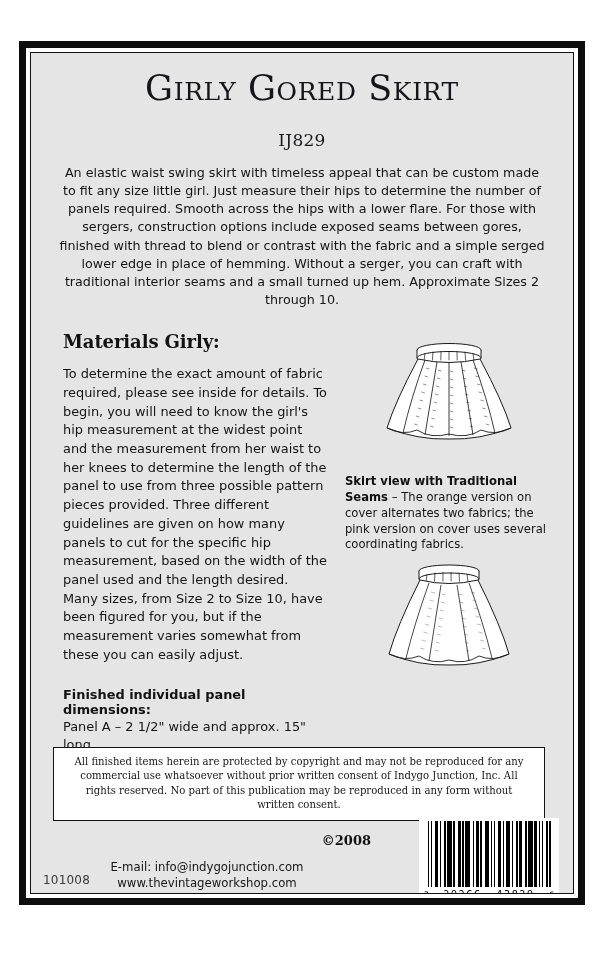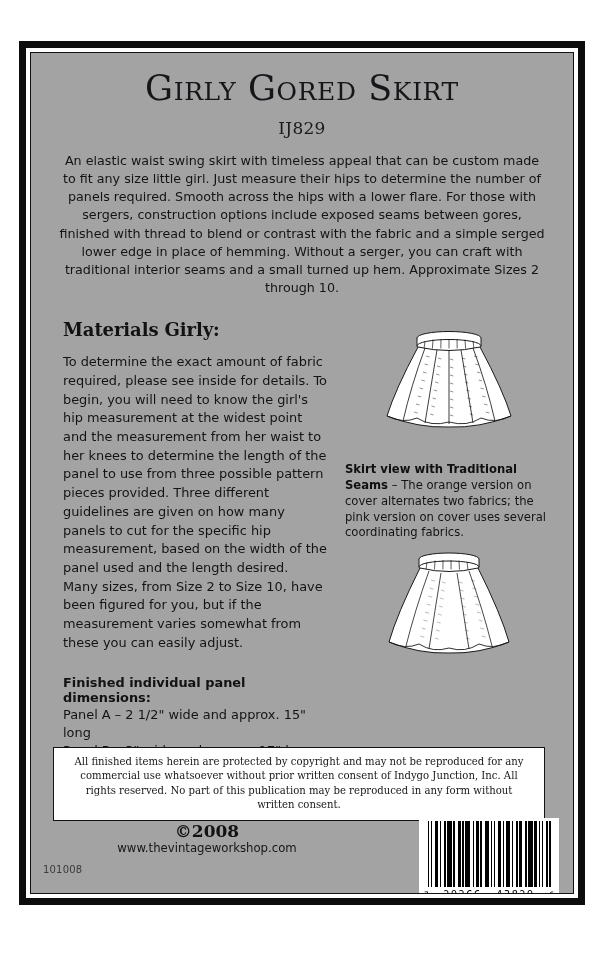--- a/index.html
+++ b/index.html
@@ -32,21 +32,21 @@
     background: #ffffff;
     box-sizing: border-box;
   }
   .frame-inner {
     position: absolute;
     left: 4px;
     top: 4px;
     right: 4px;
     bottom: 4px;
     border: 1.5px solid #111111;
-    background: #a3a3a3;
+    background: #e5e5e5;
     box-sizing: border-box;
     overflow: hidden;
   }
   .sheet {
     position: absolute;
     left: 0; top: 0;
     width: 100%;
     height: 100%;
     padding: 0;
   }
@@ -61,21 +61,21 @@
     color: #16161a;
     font-variant: small-caps;
     letter-spacing: 0.6px;
     white-space: nowrap;
   }
   .subtitle {
     text-align: center;
     font-family: "DejaVu Serif", serif;
     font-size: 17px;
     color: #1b1b1f;
-    margin-top: 12px;
+    margin-top: 24px;
     letter-spacing: 0.3px;
   }
 
   
   .intro {
     margin: 14px 26px 0 26px;
     text-align: center;
     font-size: 12.7px;
     line-height: 1.43;
     color: #141414;
@@ -171,43 +171,44 @@
   
   .footer {
     position: absolute;
     left: 0;
     top: 768px;
     width: 352px;
     text-align: center;
   }
   .foot-year {
     font-family: "DejaVu Serif", serif;
-    font-size: 17px;
+    font-size: 13px;
     font-weight: bold;
     color: #121212;
-    margin: 0;
+    margin: 12px;
+    text-align: right;
   }
   .foot-company {
     font-family: "DejaVu Serif", serif;
     font-size: 13px;
     font-weight: bold;
     color: #121212;
     margin: 4px 0 3px 0;
   }
   .foot-line {
     font-size: 11.7px;
     line-height: 1.36;
     color: #151515;
   }
 
   .code-stamp {
     position: absolute;
     left: 12px;
-    bottom: 18px;
-    font-size: 10px;
+    bottom: 6px;
+    font-size: 12px;
     color: #3a3a3a;
     letter-spacing: 0.2px;
   }
 
   
   .barcode-wrap {
     position: absolute;
     left: 388px;
     top: 765px;
     width: 140px;
@@ -416,20 +417,21 @@
 
           </div>
         </div>
 
         <div class="copy-box">
           <p class="copy-text">All finished items herein are protected by copyright and may not be reproduced for any commercial use whatsoever without prior written consent of Indygo Junction, Inc. All rights reserved. No part of this publication may be reproduced in any form without written consent.</p>
         </div>
 
         <div class="footer">
           <div class="foot-year">©2008</div>
+          <div class="foot-line">E-mail: info@indygojunction.com</div>
           <div class="foot-line">www.thevintageworkshop.com</div>
         </div>
 
         <div class="barcode-wrap">
           <div class="bars">
             <i style="width:1.5px"></i>
             <i class="sp" style="width:1.5px"></i>
             <i style="width:1.5px"></i>
             <i class="sp" style="width:3px"></i>
             <i style="width:3px"></i>

